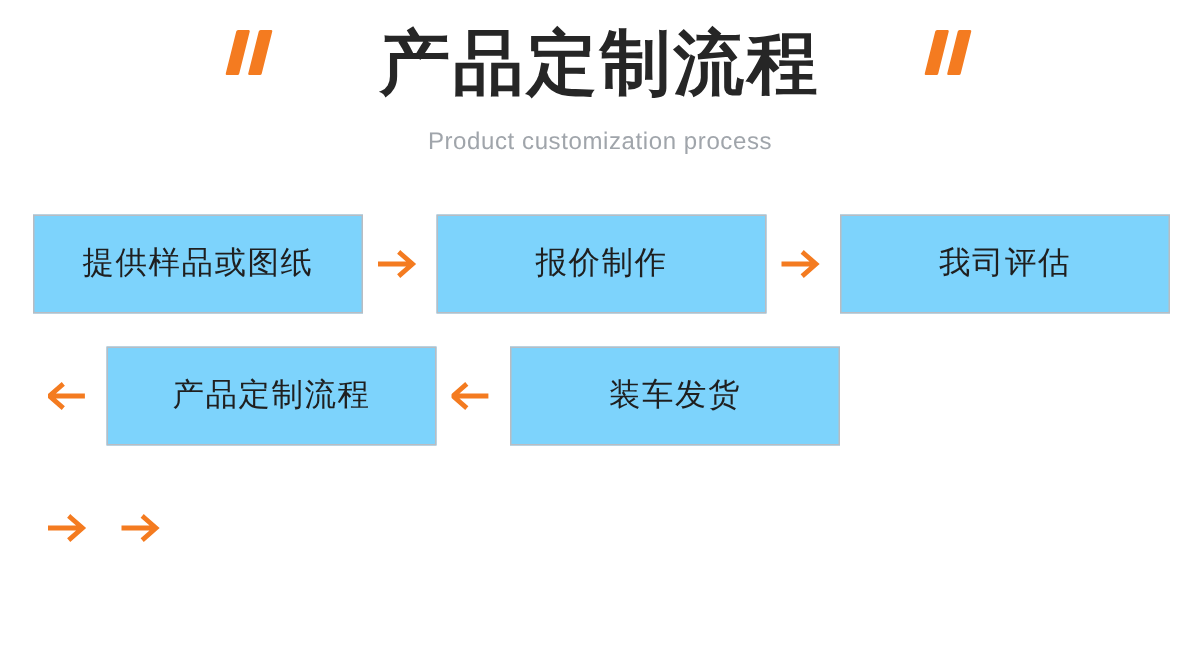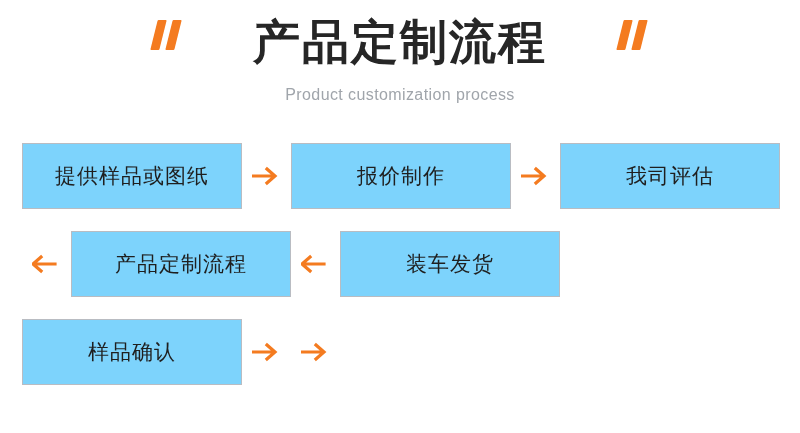--- a/index.html
+++ b/index.html
@@ -183,23 +183,20 @@
         <svg class="arrow-svg" width="30" height="22" viewBox="0 0 30 22">
           <path d="M23 11 H3 M9 4 L1 11 L9 18" fill="none" stroke="#F47B20" stroke-width="3.2" stroke-linecap="square" stroke-linejoin="miter"></path>
         </svg>
       </div>
       <div class="step-box">
         <span class="step-label">装车发货</span>
       </div>
     </div>
 
     <div class="flow-row">
-      <div class="step-box">
-        <span class="step-label">样品确认</span>
-      </div>
       <div class="connector">
         <svg class="arrow-svg" width="30" height="22" viewBox="0 0 30 22">
           <path d="M1 11 H21 M15 4 L23 11 L15 18" fill="none" stroke="#F47B20" stroke-width="3.2" stroke-linecap="square" stroke-linejoin="miter"></path>
         </svg>
       </div>
       <div class="connector">
         <svg class="arrow-svg" width="30" height="22" viewBox="0 0 30 22">
           <path d="M1 11 H21 M15 4 L23 11 L15 18" fill="none" stroke="#F47B20" stroke-width="3.2" stroke-linecap="square" stroke-linejoin="miter"></path>
         </svg>
       </div>

